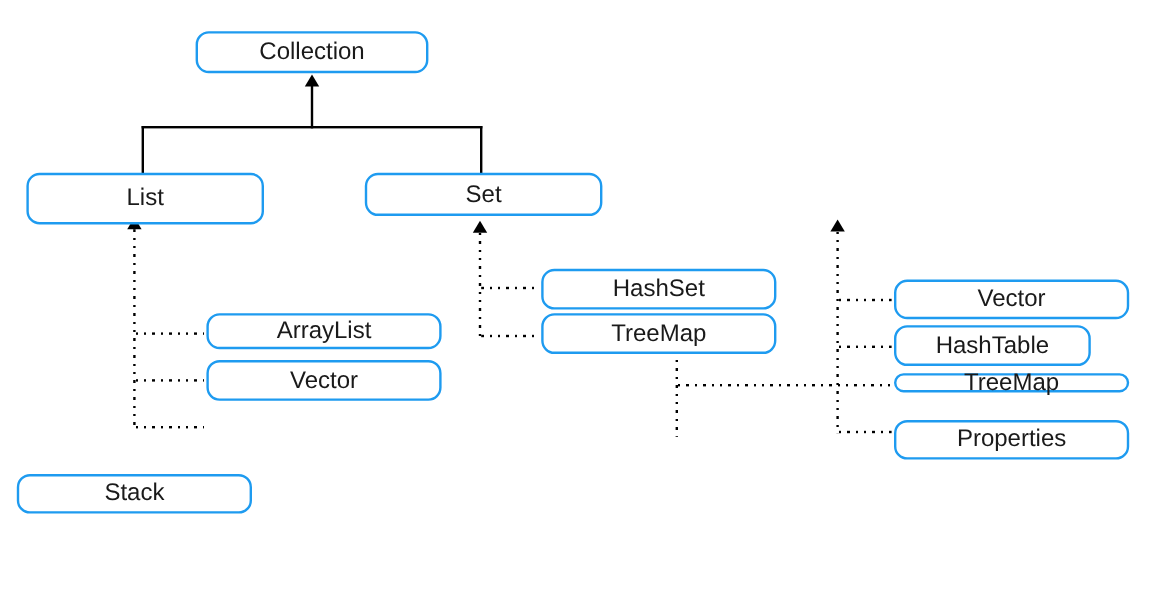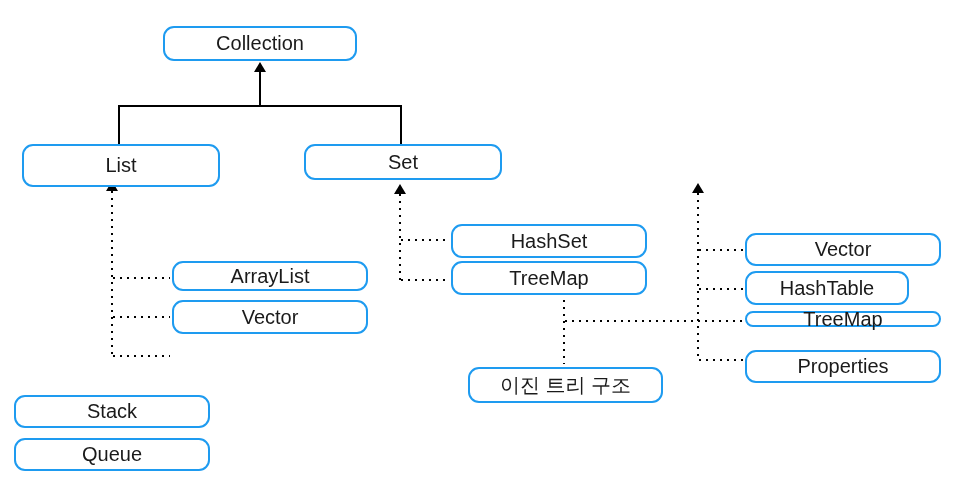--- a/index.html
+++ b/index.html
@@ -75,27 +75,25 @@
   <div class="node" style="left:304px;top:144px;width:198px;height:36px">Set</div>
 
 
   <div class="node" style="left:172px;top:261px;width:196px;height:30px">ArrayList</div>
 
   <div class="node" style="left:172px;top:300px;width:196px;height:34px">Vector</div>
 
 
   <div class="node" style="left:14px;top:395px;width:196px;height:33px">Stack</div>
 
-  <div class="node" style="left:14px;top:438px;width:196px;height:33px">Queue</div>
 
   <div class="node" style="left:451px;top:224px;width:196px;height:34px">HashSet</div>
 
   <div class="node" style="left:451px;top:261px;width:196px;height:34px">TreeMap</div>
 
-  <div class="node" style="left:468px;top:367px;width:195px;height:36px">이진 트리 구조</div>
 
   <div class="node" style="left:745px;top:233px;width:196px;height:33px">Vector</div>
 
   <div class="node" style="left:745px;top:271px;width:164px;height:34px">HashTable</div>
 
   <div class="node" style="left:745px;top:311px;width:196px;height:16px">TreeMap</div>
 
   <div class="node" style="left:745px;top:350px;width:196px;height:33px">Properties</div>
 
 </div>

